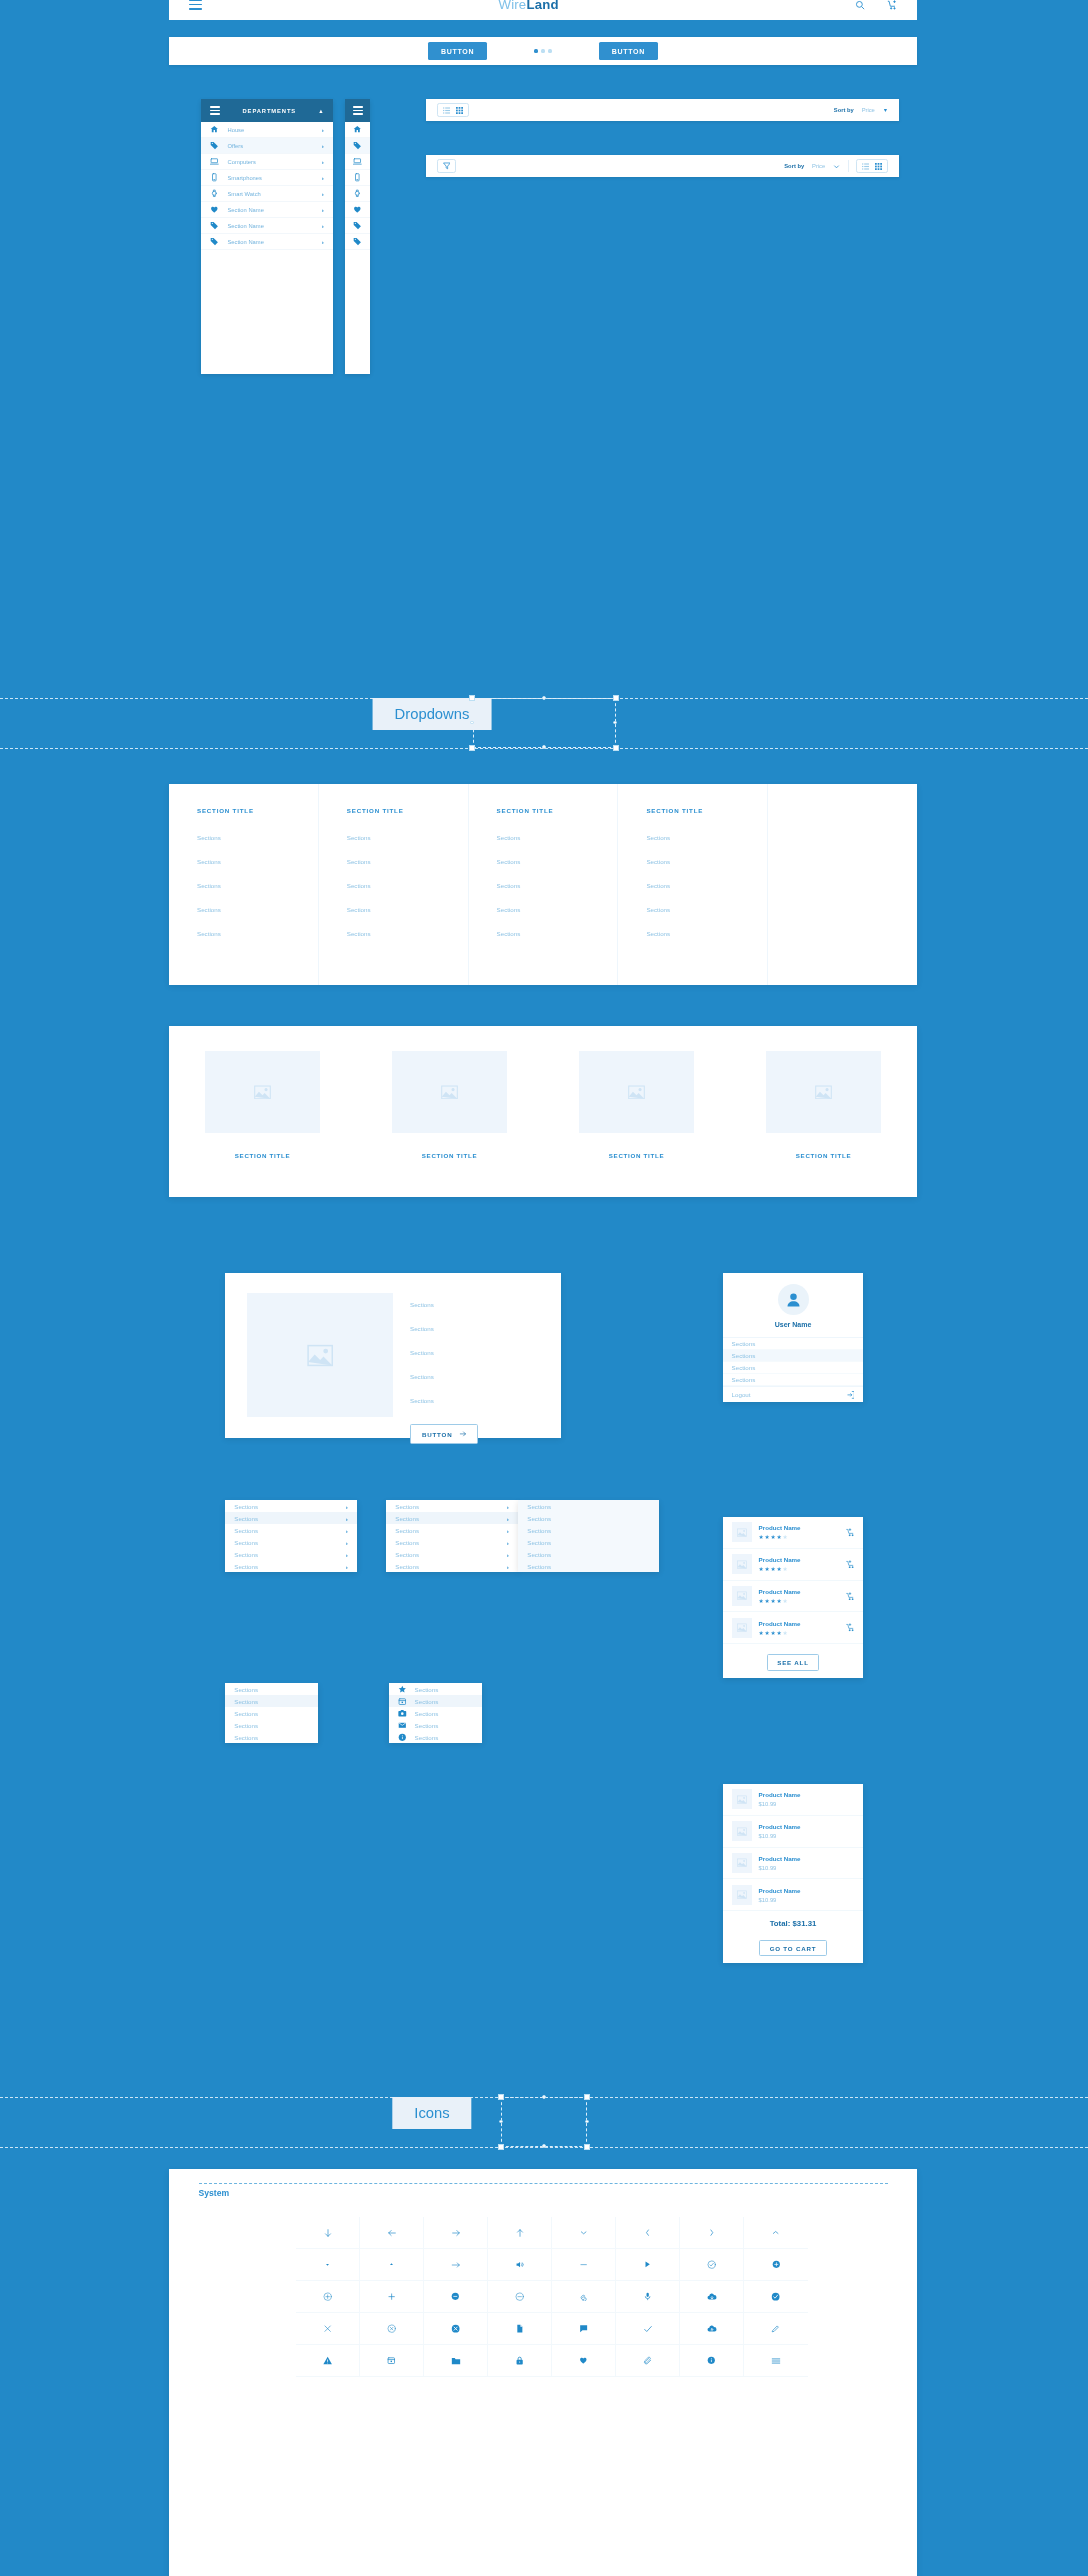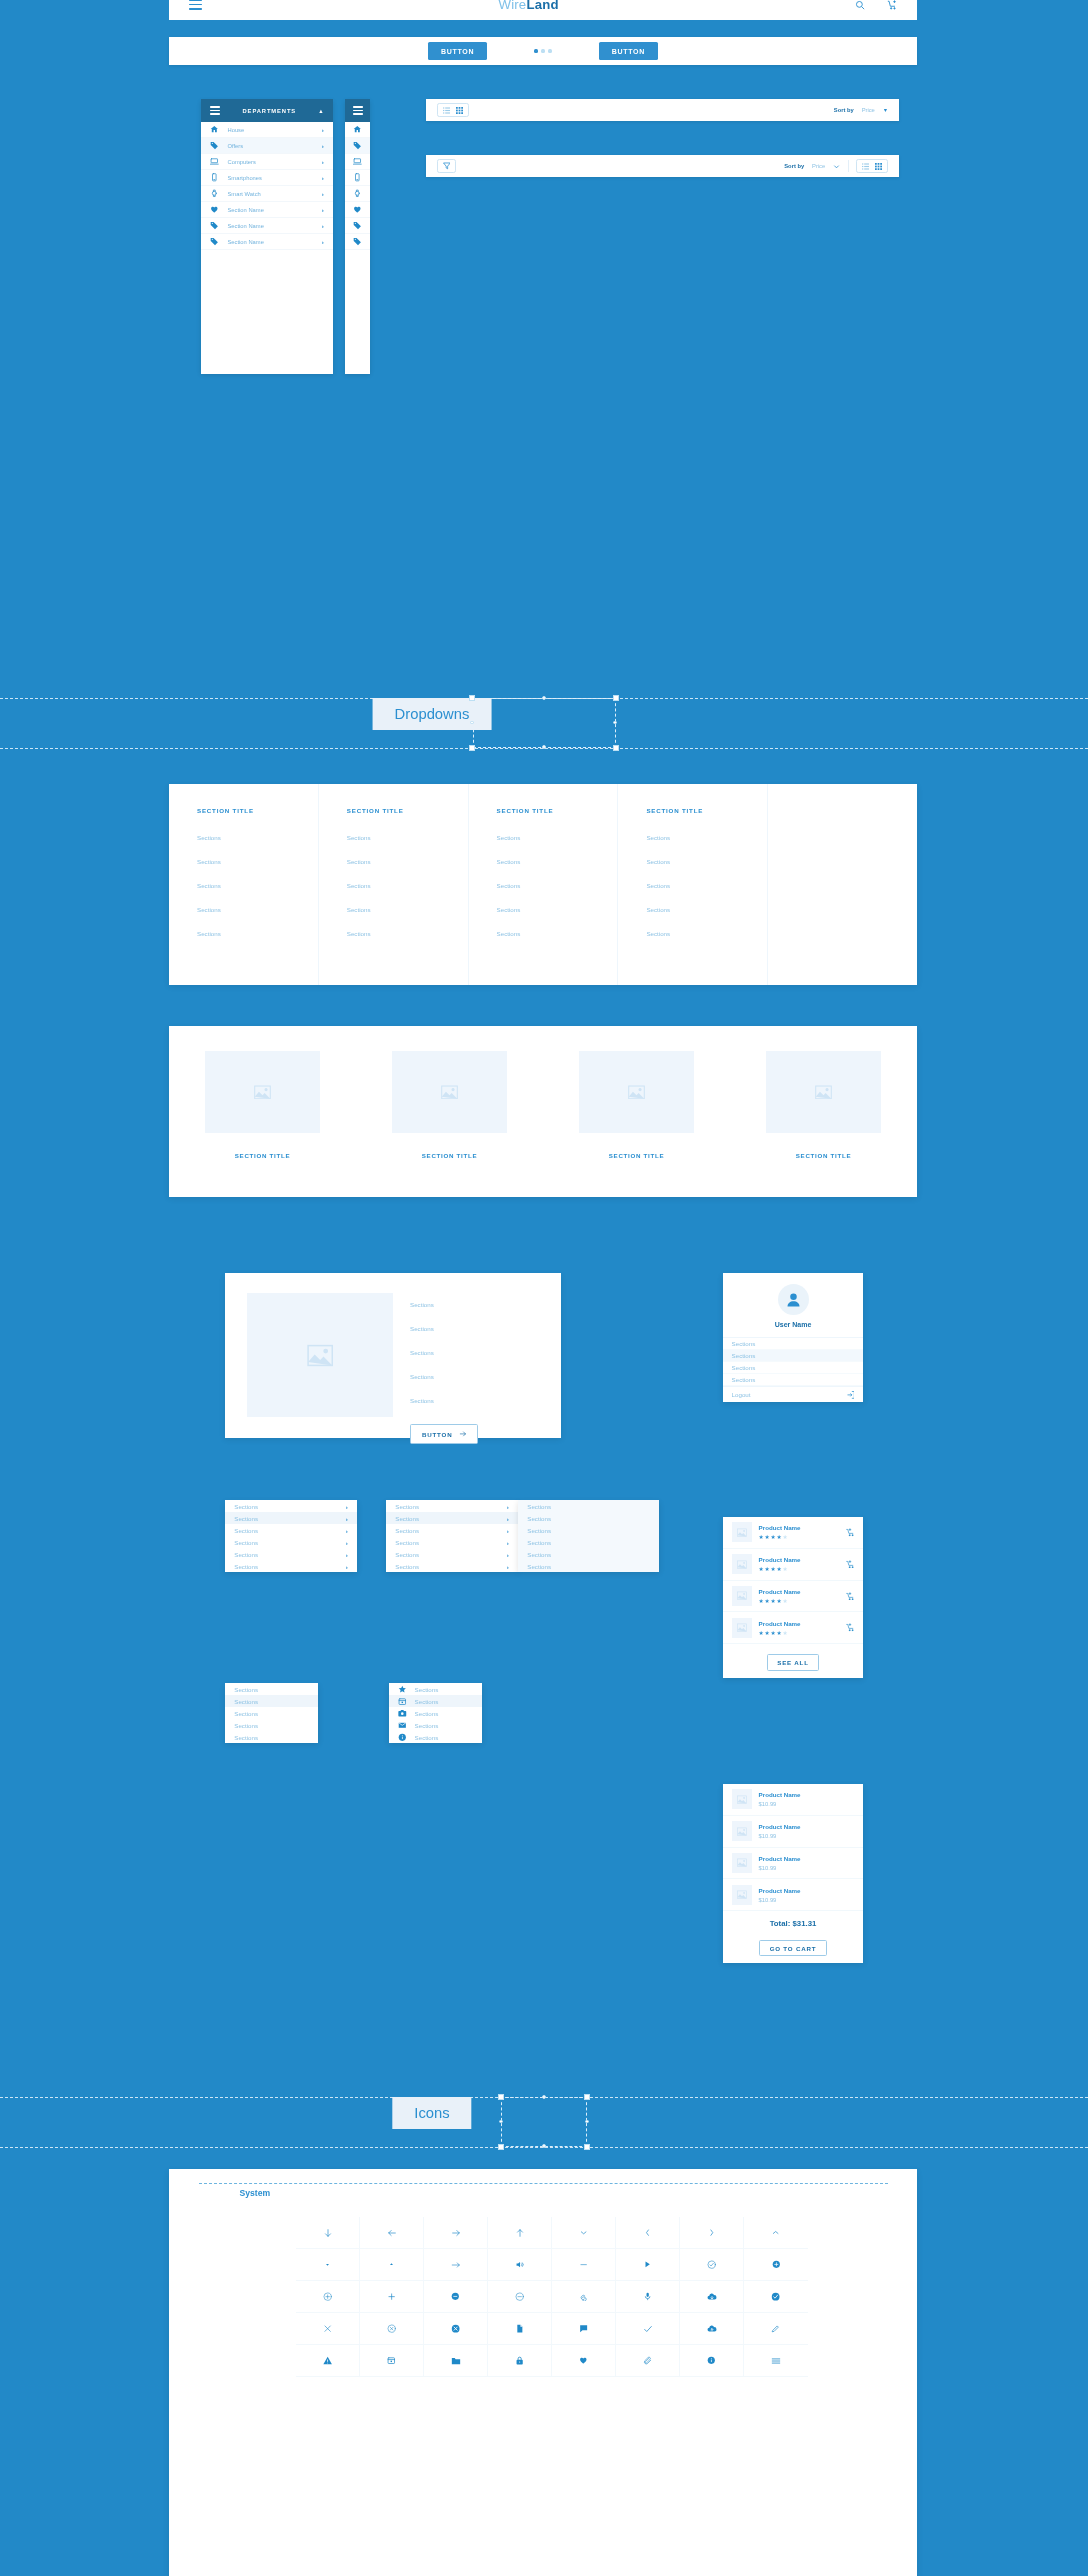--- a/index.html
+++ b/index.html
@@ -164,21 +164,21 @@
   .pcart { margin-left:auto; color:#2b8fd0; }
   .seeall { padding:7px 0; display:flex; justify-content:center; }
   .total { text-align:center; font-size:7.8px; font-weight:bold; color:#1b6fa8; padding:7.8px 0 1.6px; }
 
   
   .iconspanel {
     position:absolute; left:169px; top:2169px; width:748px; height:435px;
     background:#fff; box-shadow:0 1.6px 6.2px rgba(0,0,0,.10);
   }
   .ip-dash { position:absolute; left:29.5px; right:29.5px; top:14px; border-top:1.6px dashed #6db5e0; }
-  .ip-title { position:absolute; left:29.5px; top:18.7px; font-size:8.6px; font-weight:bold; color:#2b8fd0;margin-left:41px; }
+  .ip-title { position:absolute; left:29.5px; top:18.7px; font-size:8.6px; font-weight:bold; color:#2b8fd0; }
   .igrid { position:absolute; left:127px; top:48px; display:grid;
            grid-template-columns:repeat(8, 64px); }
   .icell { height:32px; display:flex; align-items:center; justify-content:center;
            border-right:0.8px solid #f2f8fc; border-bottom:0.8px solid #f2f8fc; color:#2089c8; }
   .icell:nth-child(8n) { border-right:0; }
 
   svg { display:block; }
 </style>
 </head>
 <body>

